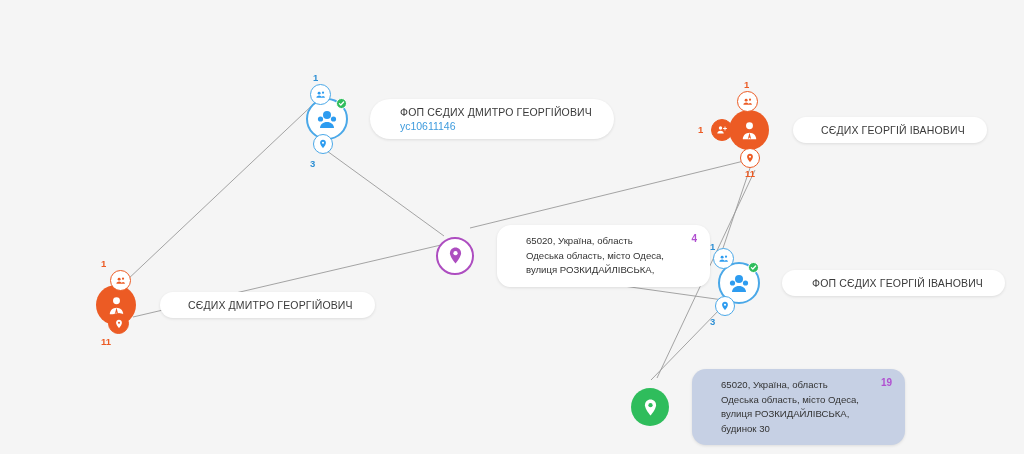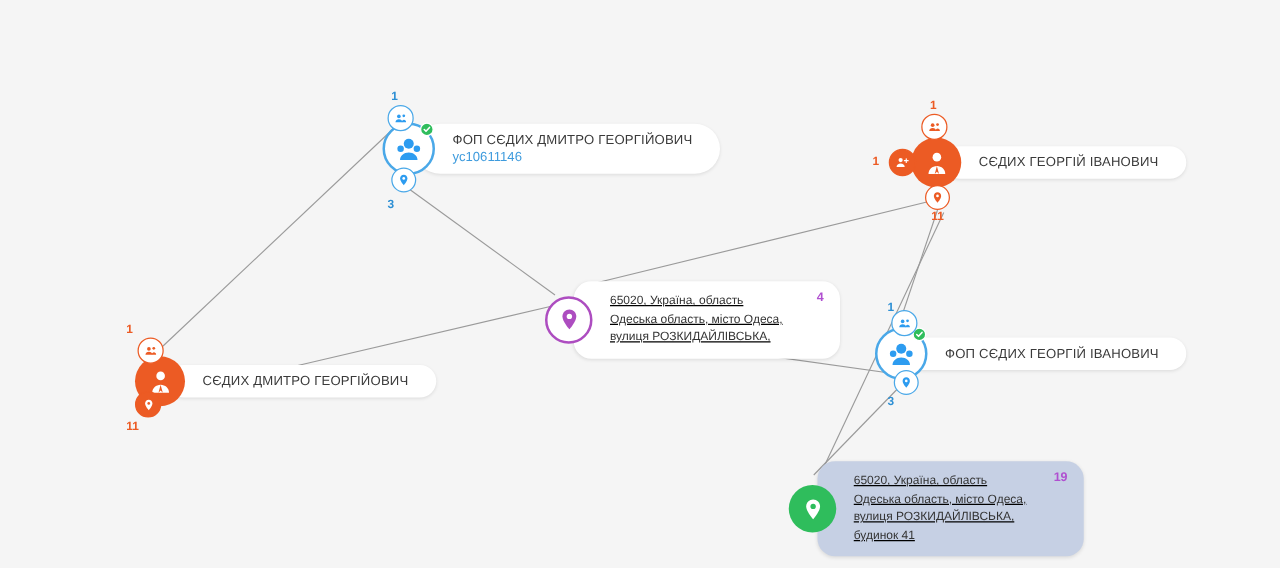--- a/index.html
+++ b/index.html
@@ -25,36 +25,36 @@
     top: 0;
     width: 1024px;
     height: 454px;
   }
 
   
   .node {
     position: absolute;
     display: flex;
     align-items: center;
+    gap: 38px;
   }
   .card {
     display: flex;
     align-items: center;
     background: #ffffff;
     border-radius: 22px;
     box-shadow: 0 1px 3px rgba(0,0,0,0.10);
     position: relative;
   }
   .card.selected {
     background: #c6d0e4;
   }
   .card.multiline {
     border-radius: 14px;
     align-items: flex-end;
-    text-decoration: underline;
   }
 
   
   .disc {
     border-radius: 50%;
     display: flex;
     align-items: center;
     justify-content: center;
     flex: 0 0 auto;
     position: relative;
@@ -247,21 +247,21 @@
   <span class="badge-num orange" style="left:698px; top:124px;">1</span>
 
   <div class="badge hollow-orange" style="left:740px; top:148px; width:20px; height:20px;">
     <svg width="10" height="10" viewBox="0 0 24 24">
       <path d="M12 2c-3.9 0-7 3.1-7 7 0 5.2 7 13 7 13s7-7.8 7-13c0-3.9-3.1-7-7-7z" fill="#ec5b24"></path>
       <circle cx="12" cy="9" r="2.6" fill="#ffffff"></circle>
     </svg>
   </div>
   <span class="badge-num orange" style="left:745px; top:168px;">11</span>
 
-  <div class="node" style="left:108px; top:285px;">
+  <div class="node" style="left:96px; top:285px;">
     <div class="disc orange" style="width:40px; height:40px;">
       <svg width="23" height="23" viewBox="0 0 24 24">
         <circle cx="12" cy="7" r="3.6" fill="#ffffff"></circle>
         <path d="M5 21c0-3.6 3.1-6.6 7-6.6s7 3 7 6.6z" fill="#ffffff"></path>
         <path d="M12 14.4 L10.2 21 L12 19.2 L13.8 21 Z" fill="#ec5b24"></path>
       </svg>
     </div>
     <div class="card" style="margin-left:-14px; padding-left:14px;">
       <div class="labels">
         <div class="title">СЄДИХ ДМИТРО ГЕОРГІЙОВИЧ</div>
@@ -279,21 +279,21 @@
   <span class="badge-num orange" style="left:101px; top:258px;">1</span>
 
   <div class="badge solid-orange" style="left:108px; top:313px; width:21px; height:21px;">
     <svg width="10" height="10" viewBox="0 0 24 24">
       <path d="M12 2c-3.9 0-7 3.1-7 7 0 5.2 7 13 7 13s7-7.8 7-13c0-3.9-3.1-7-7-7z" fill="#ffffff"></path>
       <circle cx="12" cy="9" r="2.6" fill="#ec5b24"></circle>
     </svg>
   </div>
   <span class="badge-num orange" style="left:101px; top:336px;">11</span>
 
-  <div class="node" style="left:700px; top:262px;">
+  <div class="node" style="left:718px; top:262px;">
     <div class="disc blue-ring" style="width:42px; height:42px;">
       <svg width="24" height="24" viewBox="0 0 24 24">
         <circle cx="12" cy="8" r="4" fill="#2d9cf0"></circle>
         <path d="M5 21c0-3.4 3.1-6 7-6s7 2.6 7 6z" fill="#2d9cf0"></path>
         <circle cx="5.5" cy="12" r="2.6" fill="#2d9cf0"></circle>
         <circle cx="18.5" cy="12" r="2.6" fill="#2d9cf0"></circle>
       </svg>
       <span class="verified" style="top:-2px; right:-1px;">
         <svg width="7" height="7" viewBox="0 0 10 10">
           <path d="M2 5.2 L4 7.2 L8 2.8" stroke="#ffffff" stroke-width="1.8" fill="none" stroke-linecap="round" stroke-linejoin="round"></path>
@@ -346,19 +346,19 @@
       <svg width="19" height="19" viewBox="0 0 24 24">
         <path d="M12 2c-3.9 0-7 3.1-7 7 0 5.2 7 13 7 13s7-7.8 7-13c0-3.9-3.1-7-7-7z" fill="#ffffff"></path>
         <circle cx="12" cy="9" r="2.7" fill="#2fbd5c"></circle>
       </svg>
     </div>
     <div class="card multiline selected" style="margin-left:-15px; padding-left:15px;">
       <div class="addr-lines">
         <div>65020, Україна, область</div>
         <div>Одеська область, місто Одеса,</div>
         <div>вулиця РОЗКИДАЙЛІВСЬКА,</div>
-        <div>будинок 41</div>
+        <div>будинок 30</div>
       </div>
       <span class="count">19</span>
     </div>
   </div>
 
 </div>
 
 </body></html>

